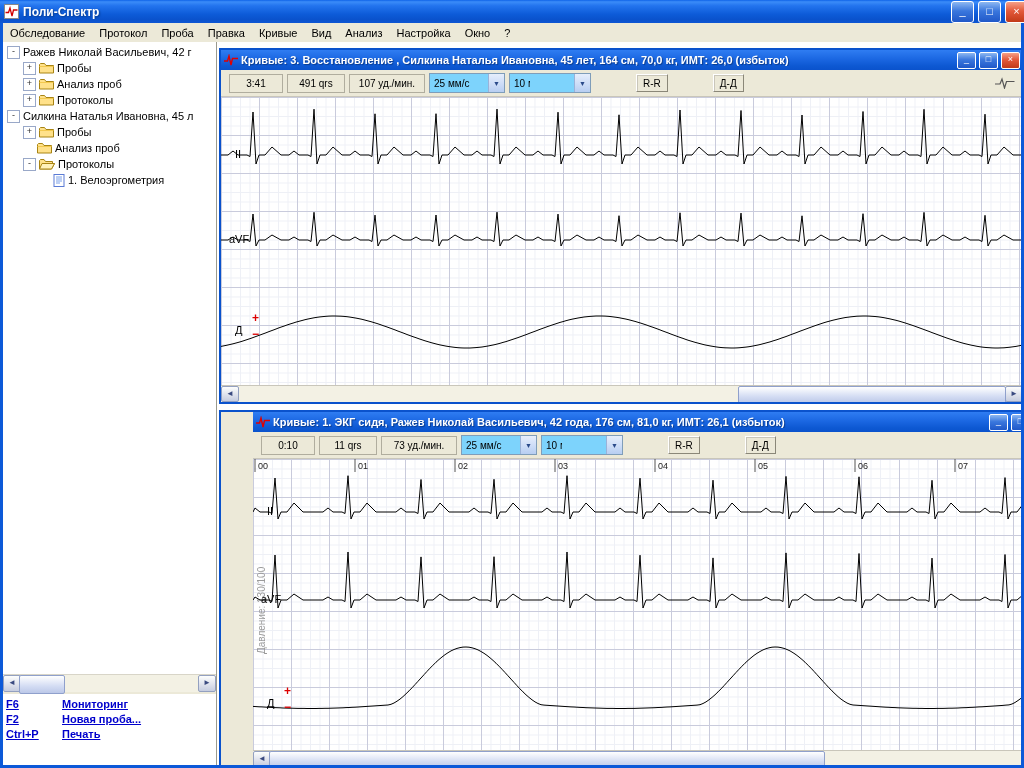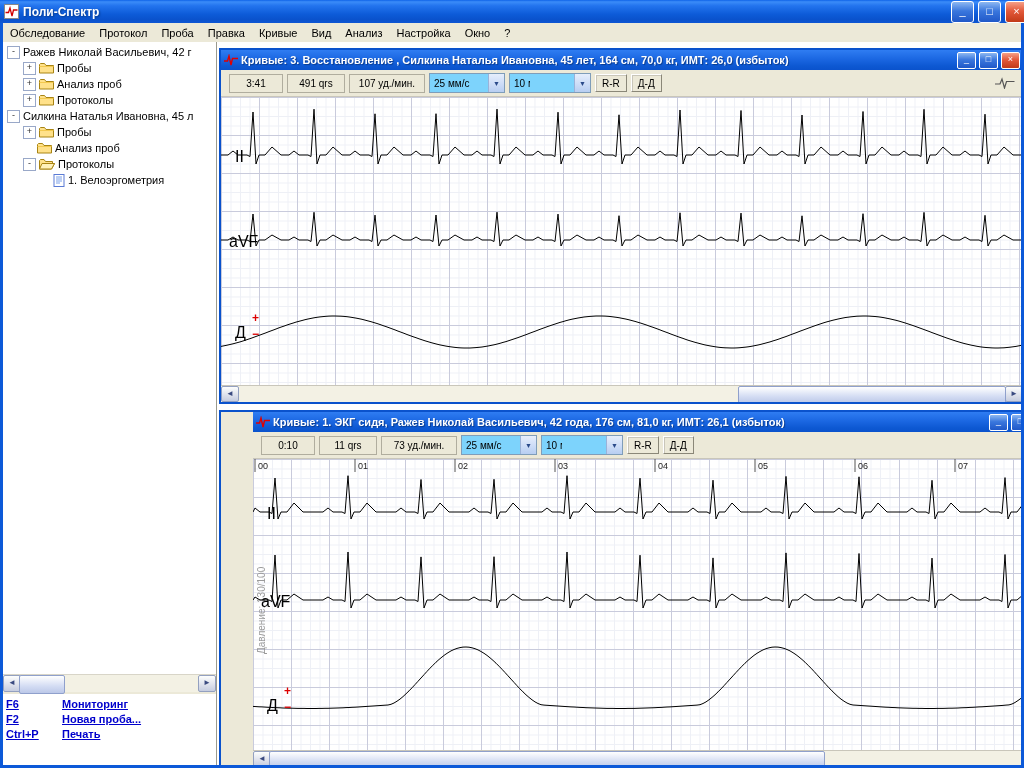--- a/index.html
+++ b/index.html
@@ -54,32 +54,32 @@
 
   .child-toolbar{flex:0 0 26px;display:flex;align-items:center;gap:4px;padding:0 8px;background:#ece9d8;border-bottom:1px solid #c9c6ba;}
   .tb-box{height:17px;border:1px solid #b0ad9e;display:flex;align-items:center;justify-content:center;padding:0 4px;font-size:10px;color:#000;flex:0 0 auto;}
   .w-time{width:44px;}.w-qrs{width:48px;}.w-hr{width:66px;}
   .combo{height:18px;background:#7dd3fc;border:1px solid #7f9db9;display:flex;align-items:center;font-size:10px;flex:0 0 auto;}
   .combo-speed{width:74px;}.combo-gain{width:80px;gap:44px;}
   .combo-text{padding:0 4px;flex:1;white-space:nowrap;overflow:hidden;}
   .combo-arrow{width:15px;align-self:stretch;background:linear-gradient(180deg,#e6eefc,#b8cef2);border-left:1px solid #9ab2d8;color:#2a4a8a;
     font-size:7px;display:flex;align-items:center;justify-content:center;}
   .tb-btn{height:18px;padding:0 6px;font-size:10px;background:#ece9d8;border:1px solid;border-color:#fff #8a8778 #8a8778 #fff;
-    box-shadow:1px 1px 0 #c9c6ba inset;color:#000;flex:0 0 auto;font-family:inherit;}
+    box-shadow:1px 1px 0 #c9c6ba inset;color:#000;flex:0 0 auto;font-family:inherit;margin-left:41px;}
   .tb-pulse{margin-left:auto;display:inline-flex;align-items:center;}
 
   .chart{position:relative;flex:1;overflow:hidden;background-color:#fff;
     background-image:
       linear-gradient(to right,#c9cbdc 1px,transparent 1px),
       linear-gradient(to bottom,#c9cbdc 1px,transparent 1px),
       linear-gradient(to right,#eef0f6 1px,transparent 1px),
       linear-gradient(to bottom,#eef0f6 1px,transparent 1px);
     background-size:38px 38px,38px 38px,9.5px 9.5px,9.5px 9.5px;}
   .chart svg{position:absolute;left:0;top:0;}
-  .lead-label{position:absolute;font-size:16px;color:#000;}
+  .lead-label{position:absolute;font-size:11px;color:#000;}
   .sign{position:absolute;font-size:12px;font-weight:bold;color:#dd0000;line-height:10px;}
   .pressure-label{position:absolute;left:3px;top:195px;transform:rotate(-90deg);transform-origin:0 0;font-size:10px;color:#9a9a9a;white-space:nowrap;}
 
   
   .hscroll{position:relative;background:#f3f1e4;}
   .child-hscroll{flex:0 0 16px;border-top:1px solid #c9c6ba;}
   .sb-arrow{position:absolute;top:0;bottom:0;width:16px;background:linear-gradient(180deg,#fdfefd,#d7dbe8 70%,#c6cde0);
     border:1px solid #93a0c0;border-radius:2px;font-size:8px;color:#3a4a80;text-align:center;line-height:14px;}
   .sb-left{left:0;}.sb-right{right:0;}
   .sb-track{position:absolute;left:16px;right:16px;top:0;bottom:0;}

